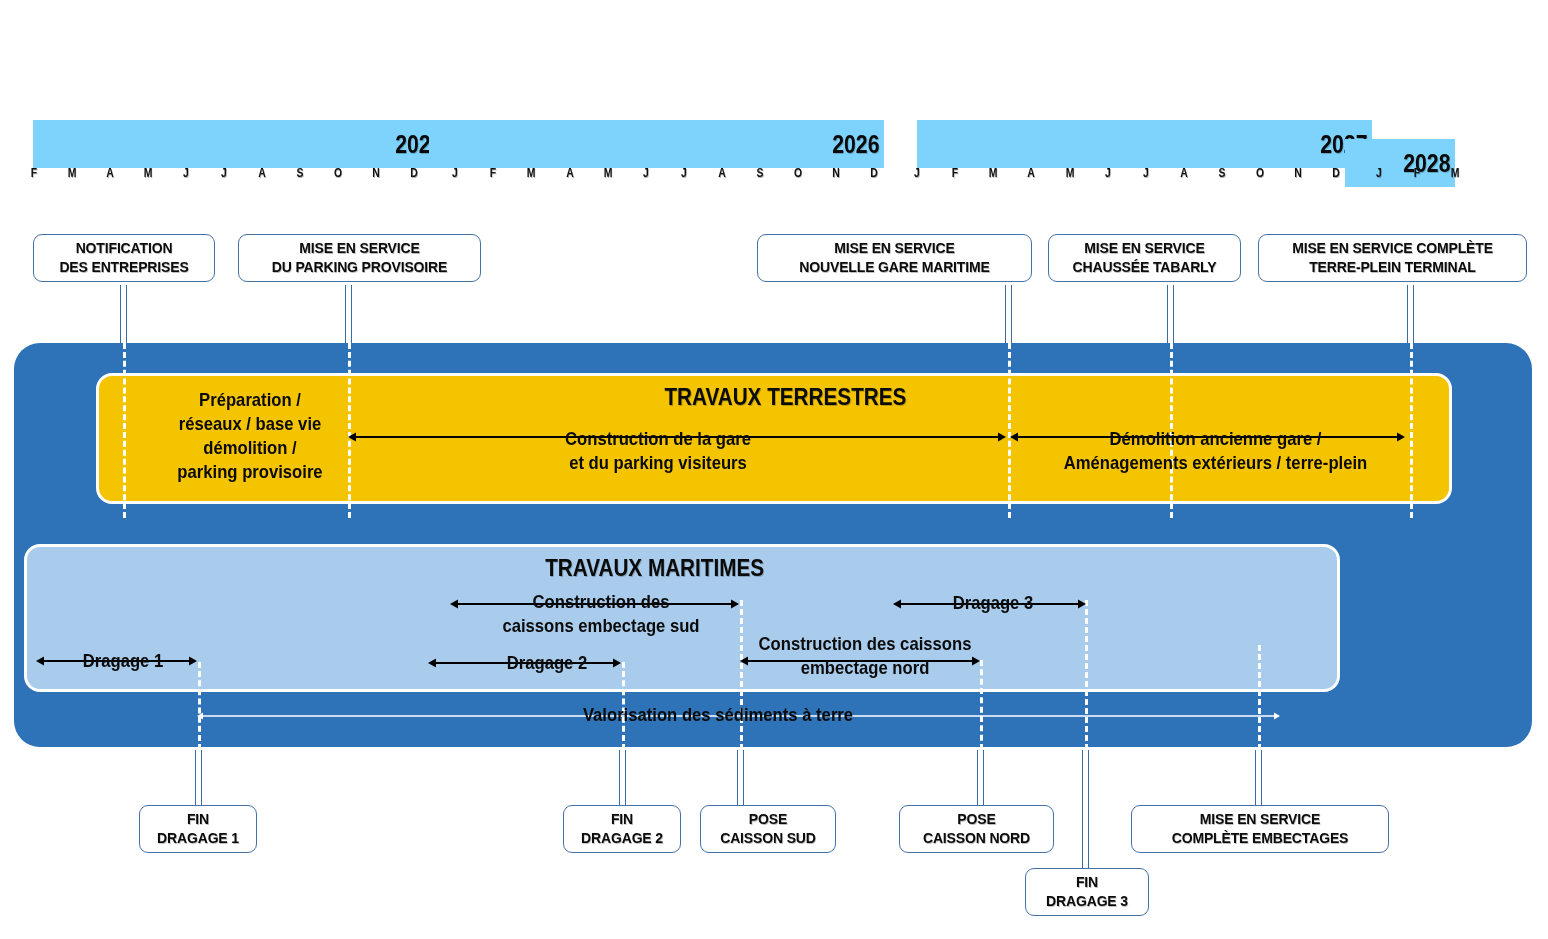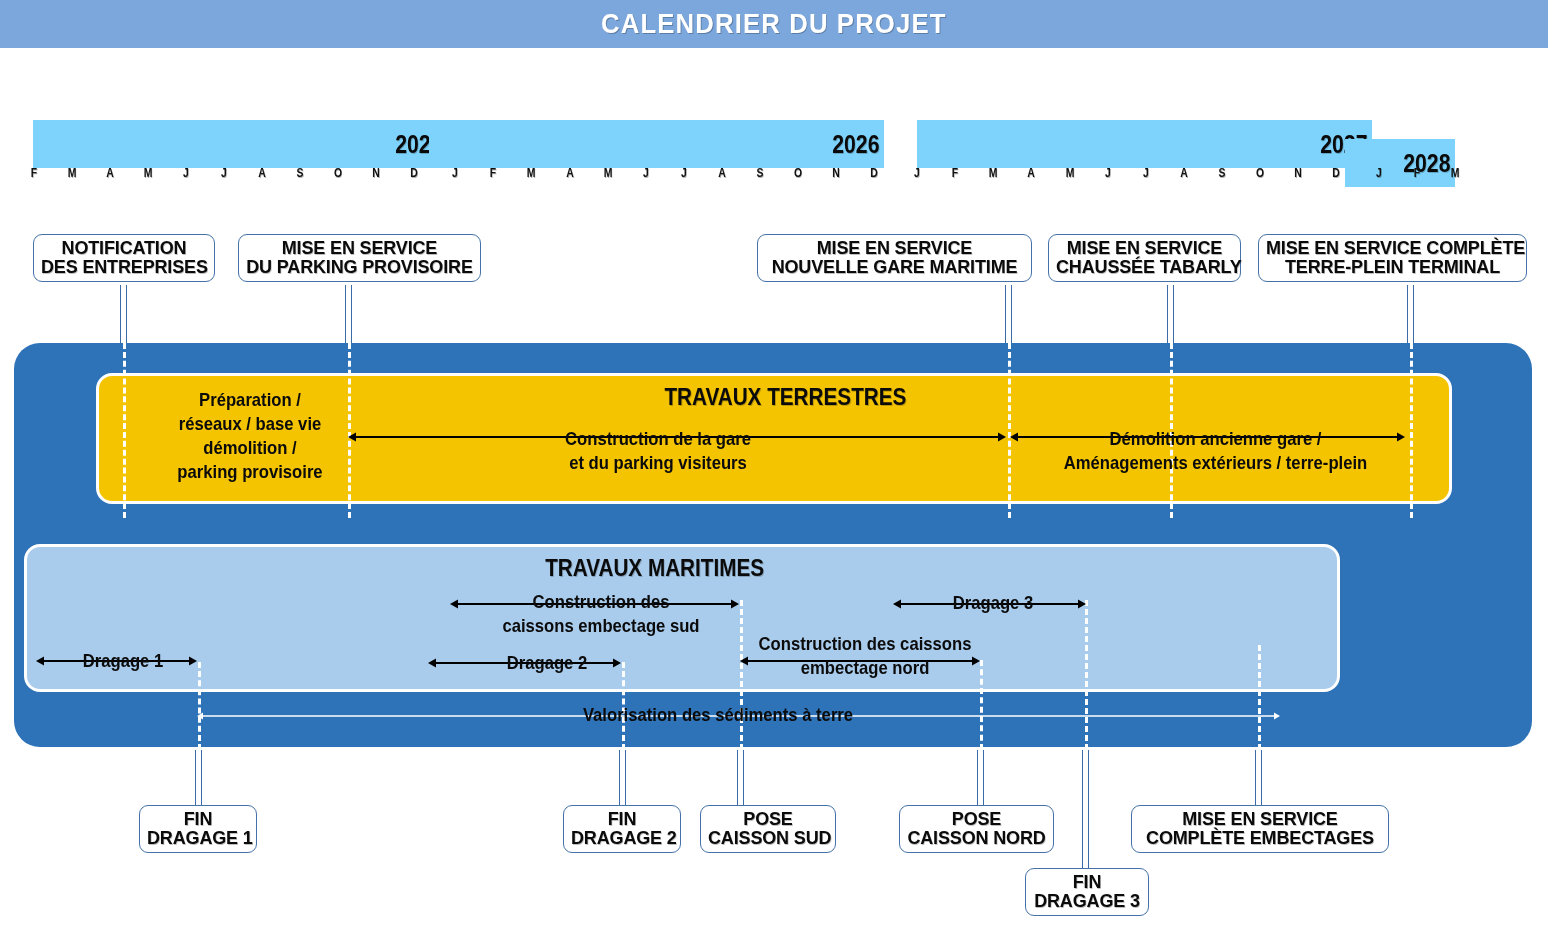--- a/index.html
+++ b/index.html
@@ -82,21 +82,21 @@
   .ms-box {
     position: absolute;
     box-sizing: border-box;
     background: #ffffff;
     border: 1.4px solid #4472A8;
     border-radius: 9px;
     padding: 4px 7px;
     text-align: center;
     font-family: "Liberation Sans", sans-serif;
     font-weight: bold;
-    font-size: 18px;
+    font-size: 14px;
     line-height: 19px;
     color: #0b0b0b;
     letter-spacing: -0.15px;
     text-shadow: 0.7px 0.7px 0 rgba(0,0,0,0.25);
     white-space: pre;
   }
 
   
   .connector {
     position: absolute;
@@ -176,23 +176,20 @@
     left: 0; top: 0;
     width: 1548px; height: 939px;
     pointer-events: none;
   }
 </style>
 </head>
 <body>
 
 <div id="root">
 
-  <div class="title-bar">
-    <span class="title-text">CALENDRIER DU PROJET</span>
-  </div>
 
   <div id="years">
       <div class="year-box" style="left: 33px; width: 414px;">
         <span class="year-label">2025</span>
       </div>
       <div class="year-box" style="left: 429px; width: 455px;">
         <span class="year-label">2026</span>
       </div>
       <div class="year-box" style="left: 917px; width: 455px;">
         <span class="year-label">2027</span>

